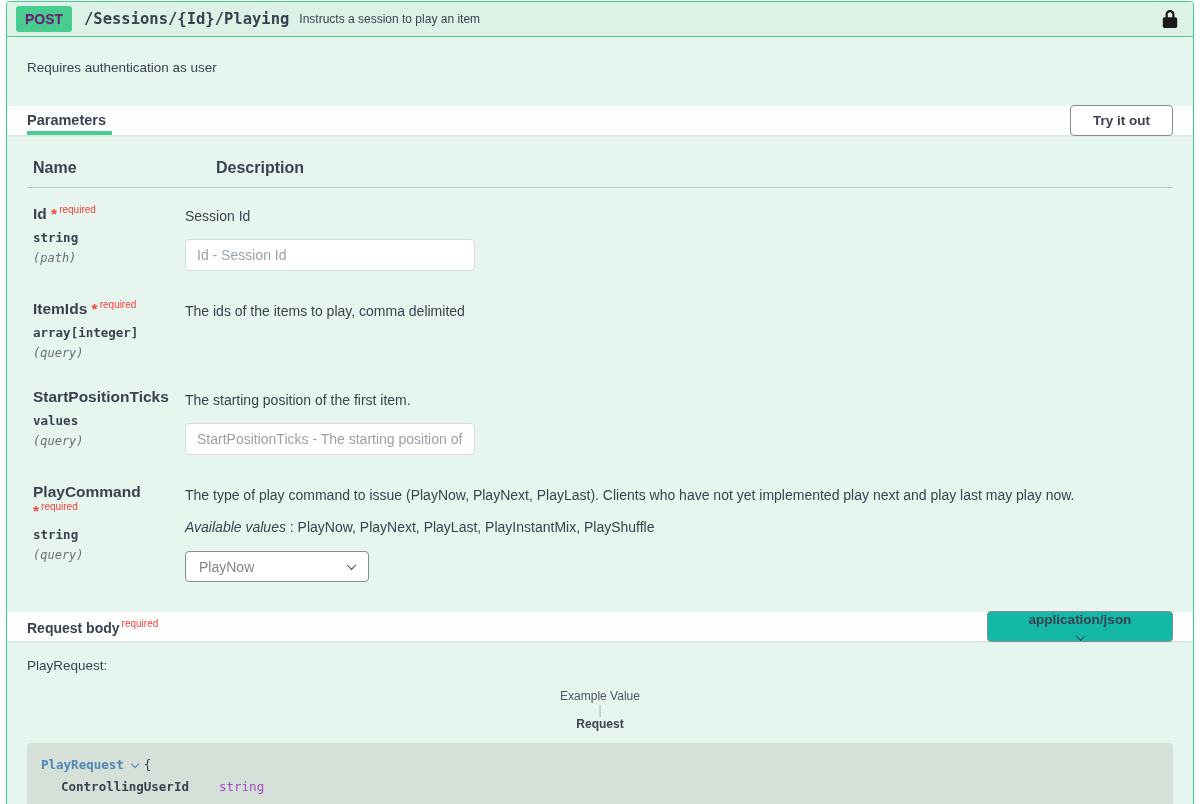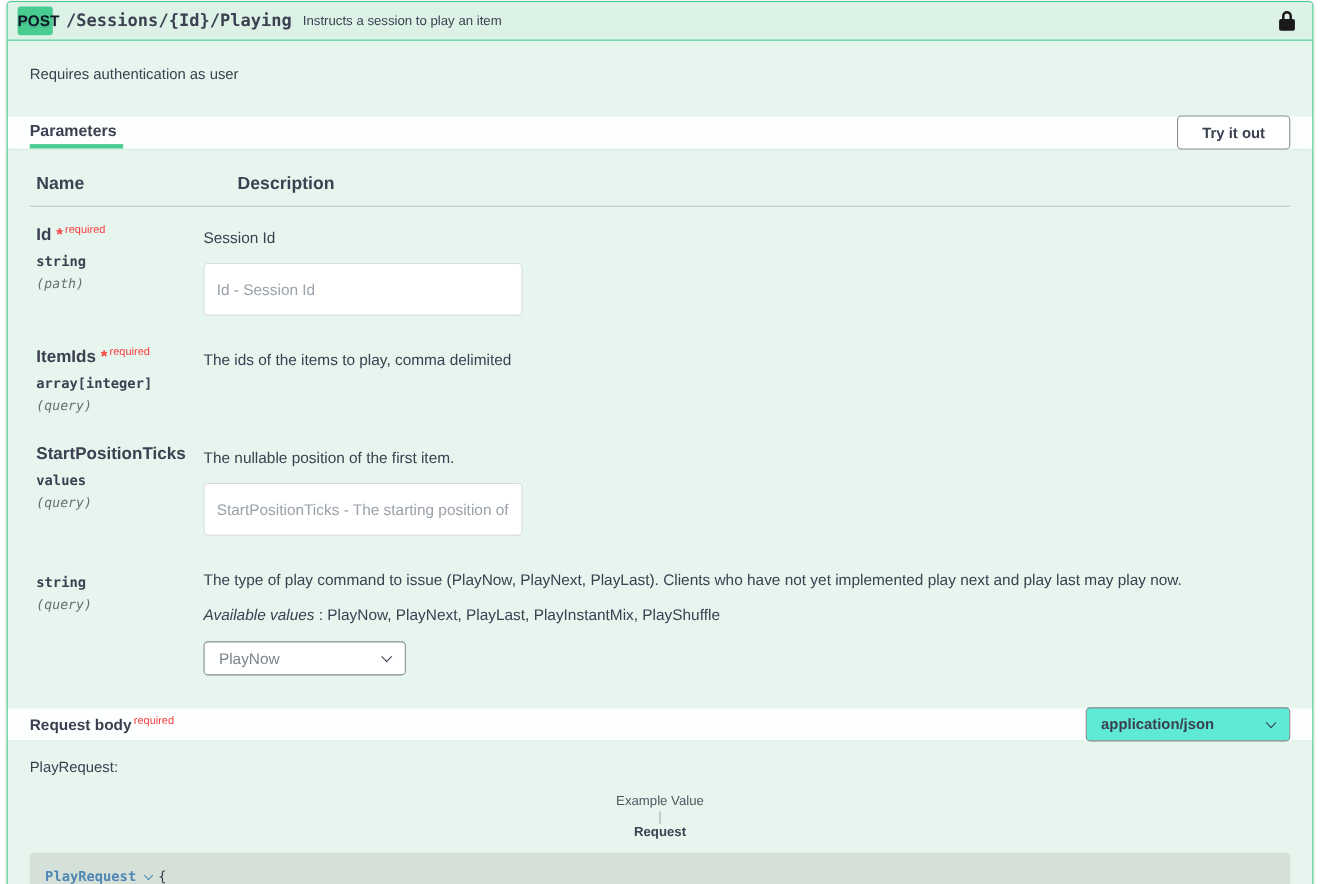--- a/index.html
+++ b/index.html
@@ -20,23 +20,23 @@
   }
   
   .opblock-summary {
     display:flex; align-items:center;
     padding:4px 12px 4px 9px;
     background:#ddf2e7;
     border-bottom:1px solid #49cc90;
     cursor:pointer;
   }
   .method-badge {
-    background:#49cc90; color:#0f172a;
+    background:#49cc90; color:#701a75;
     font-size:14px; font-weight:bold;
-    padding:5px 0; width:32px; text-align:center;
+    padding:5px 0; width:56px; text-align:center;
     border-radius:3px;
     text-shadow:0 1px 0 rgba(0,0,0,.1);
   }
   .op-path {
     font-family:"DejaVu Sans Mono","Liberation Mono",monospace;
     font-size:15.5px; font-weight:700;
     margin-left:12px;
   }
   .op-summary-text { font-size:12px; margin-left:10px; }
   .lock-btn { margin-left:auto; background:none; border:none; padding:0 2px; cursor:pointer; display:flex; }
@@ -84,21 +84,21 @@
     font-family:"DejaVu Sans Mono","Liberation Mono",monospace;
     font-size:12.5px; font-weight:700; margin-top:7px;
   }
   .param-in {
     font-family:"DejaVu Sans Mono","Liberation Mono",monospace;
     font-size:12px; font-style:italic; color:#6b6f75; margin-top:6px;
   }
   .param-desc p { margin:4px 0 0 0; font-size:14px; }
   .param-input {
     display:block; margin-top:15px;
-    width:290px; height:48px;
+    width:290px; height:32px;
     border:1px solid #d8dce0; border-radius:4px;
     padding:0 11px; font-size:14px;
     font-family:"Liberation Sans",sans-serif;
     color:#3b4151; background:#fff;
   }
   .param-input::placeholder { color:#9aa1a9; opacity:1; }
   .avail-line { margin-top:16px; font-size:14px; }
   .avail-label { font-style:italic; }
   .select-box {
     margin-top:16px;
@@ -113,25 +113,26 @@
     width:7px; height:7px;
     border-right:1.8px solid #3b4151;
     border-bottom:1.8px solid #3b4151;
     transform:rotate(45deg) translate(-1px,-1px);
     display:inline-block;
   }
   
   .reqbody-label { font-size:14px; font-weight:bold; }
   .media-select {
     width:186px; height:31px;
-    background:#5eead4;
+    background:#14b8a6;
     border:1px solid #878c93; border-radius:4px;
     display:flex; align-items:center; justify-content:space-between;
     padding:0 13px; font-size:13.5px; font-weight:bold; color:#3b4151;
     cursor:pointer;
+    flex-direction:column;
   }
   .model-wrap { padding:17px 20px 14px 20px; }
   .model-name { font-size:13.5px; margin:0 0 16px 0; }
   .tabs-line { display:flex; align-items:center; font-size:12px; margin-bottom:12px;flex-direction:column; }
   .tab-example { color:#4e5560; cursor:pointer; }
   .tab-divider { color:#aab0b6; margin:0 8px; }
   .tab-schema { font-weight:bold; cursor:pointer; }
   .model-box {
     background:#d4e0d8;
     border-radius:4px;
@@ -206,27 +207,28 @@
       </div>
     </div>
 
     <div class="param-row">
       <div>
         <div class="param-name">StartPositionTicks</div>
         <div class="param-type">values</div>
         <div class="param-in">(query)</div>
       </div>
       <div class="param-desc">
-        <p>The nullable position of the first item.</p>
+        <p>The starting position of the first item.</p>
         <input class="param-input" type="text" placeholder="StartPositionTicks - The starting position of the first item." style="">
       </div>
     </div>
 
     <div class="param-row">
       <div>
+        <div class="param-name"><span>PlayCommand</span> <span class="req-star">*</span><span class="req-sup">required</span></div>
         <div class="param-type">string</div>
         <div class="param-in">(query)</div>
       </div>
       <div class="param-desc">
         <p>The type of play command to issue (PlayNow, PlayNext, PlayLast). Clients who have not yet implemented play next and play last may play now.</p>
         <div class="avail-line">
           <span class="avail-label">Available values</span>
           <span>: PlayNow, PlayNext, PlayLast, PlayInstantMix, PlayShuffle</span>
         </div>
         <div class="select-box">

